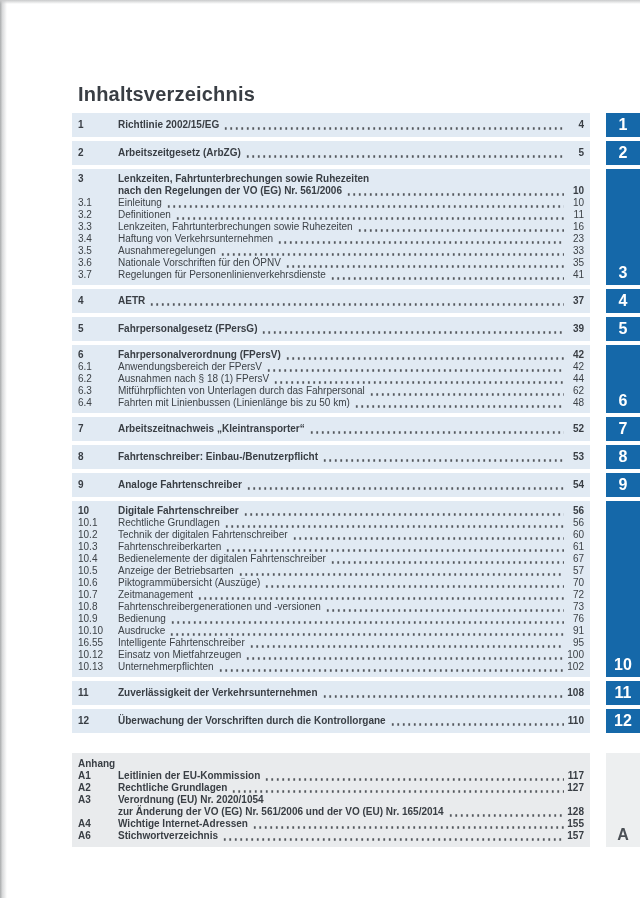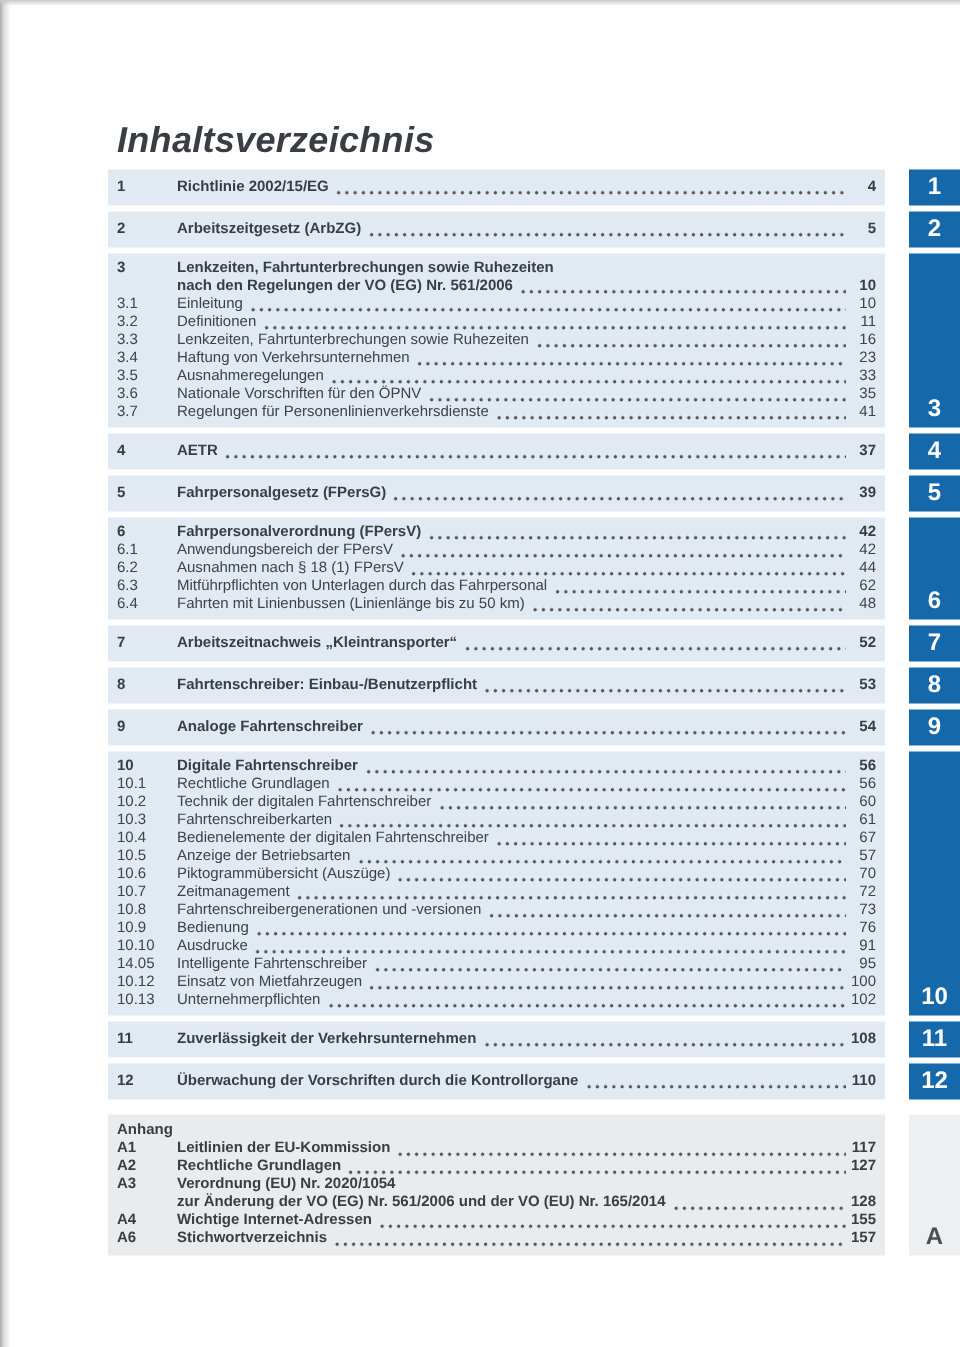--- a/index.html
+++ b/index.html
@@ -8,25 +8,25 @@
     font-family:"Liberation Sans", sans-serif; position:relative;
   }
   .page { position:absolute; inset:0; background:#fff; }
   
   .edge-left  { position:absolute; left:0; top:0; bottom:0; width:7px;
                 background:linear-gradient(90deg,#a9abac 0%,#d9dadb 35%,rgba(255,255,255,0) 100%); }
   .edge-top   { position:absolute; left:0; top:0; right:0; height:4px;
                 background:linear-gradient(180deg,#c9cacb 0%,rgba(255,255,255,0) 100%); }
   .content { position:absolute; left:72px; right:0; top:84px; }
   h1.title {
-    margin:0 0 9px 6px; font-size:24px; line-height:20px; font-weight:bold;
-    color:var(--text-dark,#393e44); letter-spacing:.2px;font-style:italic;
+    margin:0 0 9px 6px; font-size:20px; line-height:20px; font-weight:bold;
+    color:var(--text-dark,#393e44); letter-spacing:.2px;
   }
   .group { display:flex; align-items:stretch; margin-bottom:4px; }
-  .group.mt { margin-top:10px; }
+  .group.mt { margin-top:20px; }
   .band { flex:1 1 auto; background:var(--band-blue,#e1eaf3); padding:4px 6px; }
   .band.single { padding:6px 6px; }
   .band.gray { background:var(--band-gray,#e9ebed); padding:5px 6px; }
   .rail { flex:0 0 34px; margin-left:16px; display:flex; }
   .tab {
     flex:1 1 auto; background:var(--tab-blue,#1568a9); color:#fff;
     display:flex; align-items:center; justify-content:center;
     font-weight:bold; font-size:16px;
   }
   .tab.bottom { align-items:flex-end; padding-bottom:3px; }
@@ -318,21 +318,21 @@
               <span class="dots"></span>
               <span class="pg">76</span>
             </div>
             <div class="line">
               <span class="num">10.10</span>
               <span class="ttl">Ausdrucke</span>
               <span class="dots"></span>
               <span class="pg">91</span>
             </div>
             <div class="line">
-              <span class="num">14.05</span>
+              <span class="num">16.55</span>
               <span class="ttl">Intelligente Fahrtenschreiber</span>
               <span class="dots"></span>
               <span class="pg">95</span>
             </div>
             <div class="line">
               <span class="num">10.12</span>
               <span class="ttl">Einsatz von Mietfahrzeugen</span>
               <span class="dots"></span>
               <span class="pg">100</span>
             </div>

